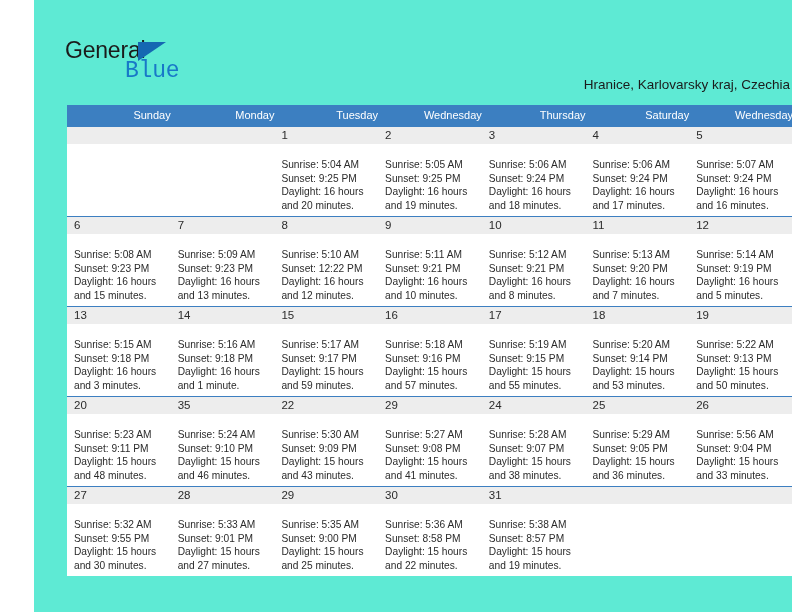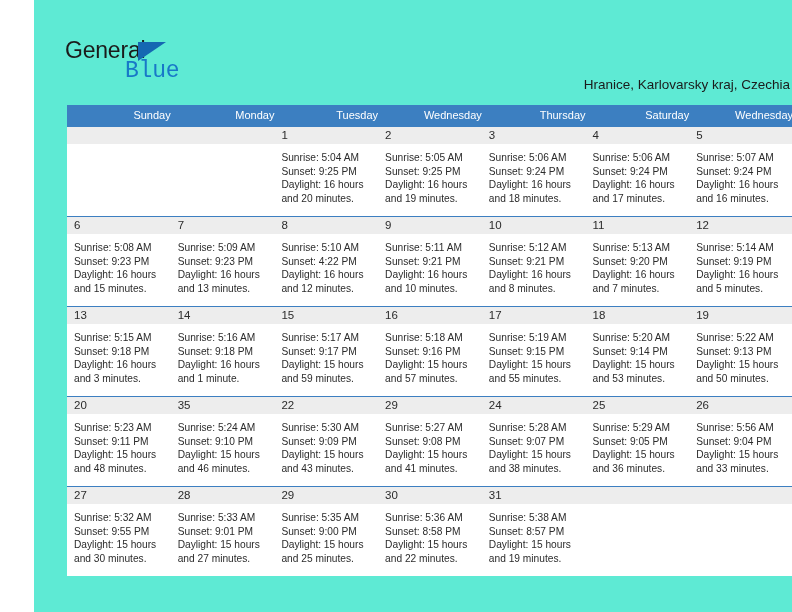--- a/index.html
+++ b/index.html
@@ -112,21 +112,21 @@
   .daynum-band {
     background: #ededed;
     height: 17px;
     padding: 1px 0 0 7px;
     font-size: 11.5px;
     color: #2b2b2b;
     line-height: 15px;
   }
   .cell.empty .daynum-band { background: #ededed; }
   .details {
-    padding: 7px 6px 0 7px;
+    padding: 14px 6px 0 7px;
     font-size: 10.2px;
     color: #2b2b2b;
     line-height: 13.6px;
     white-space: pre-line;
   }
 </style>
 </head>
 <body>
 
 <div class="page">
@@ -221,21 +221,21 @@
               <div class="daynum-band">7</div>
               <div class="details">Sunrise: 5:09 AM
 Sunset: 9:23 PM
 Daylight: 16 hours and 13 minutes.</div>
             </div>
           </td>
           <td>
             <div class="cell">
               <div class="daynum-band">8</div>
               <div class="details">Sunrise: 5:10 AM
-Sunset: 4:22 PM
+Sunset: 12:22 PM
 Daylight: 16 hours and 12 minutes.</div>
             </div>
           </td>
           <td>
             <div class="cell">
               <div class="daynum-band">9</div>
               <div class="details">Sunrise: 5:11 AM
 Sunset: 9:21 PM
 Daylight: 16 hours and 10 minutes.</div>
             </div>

